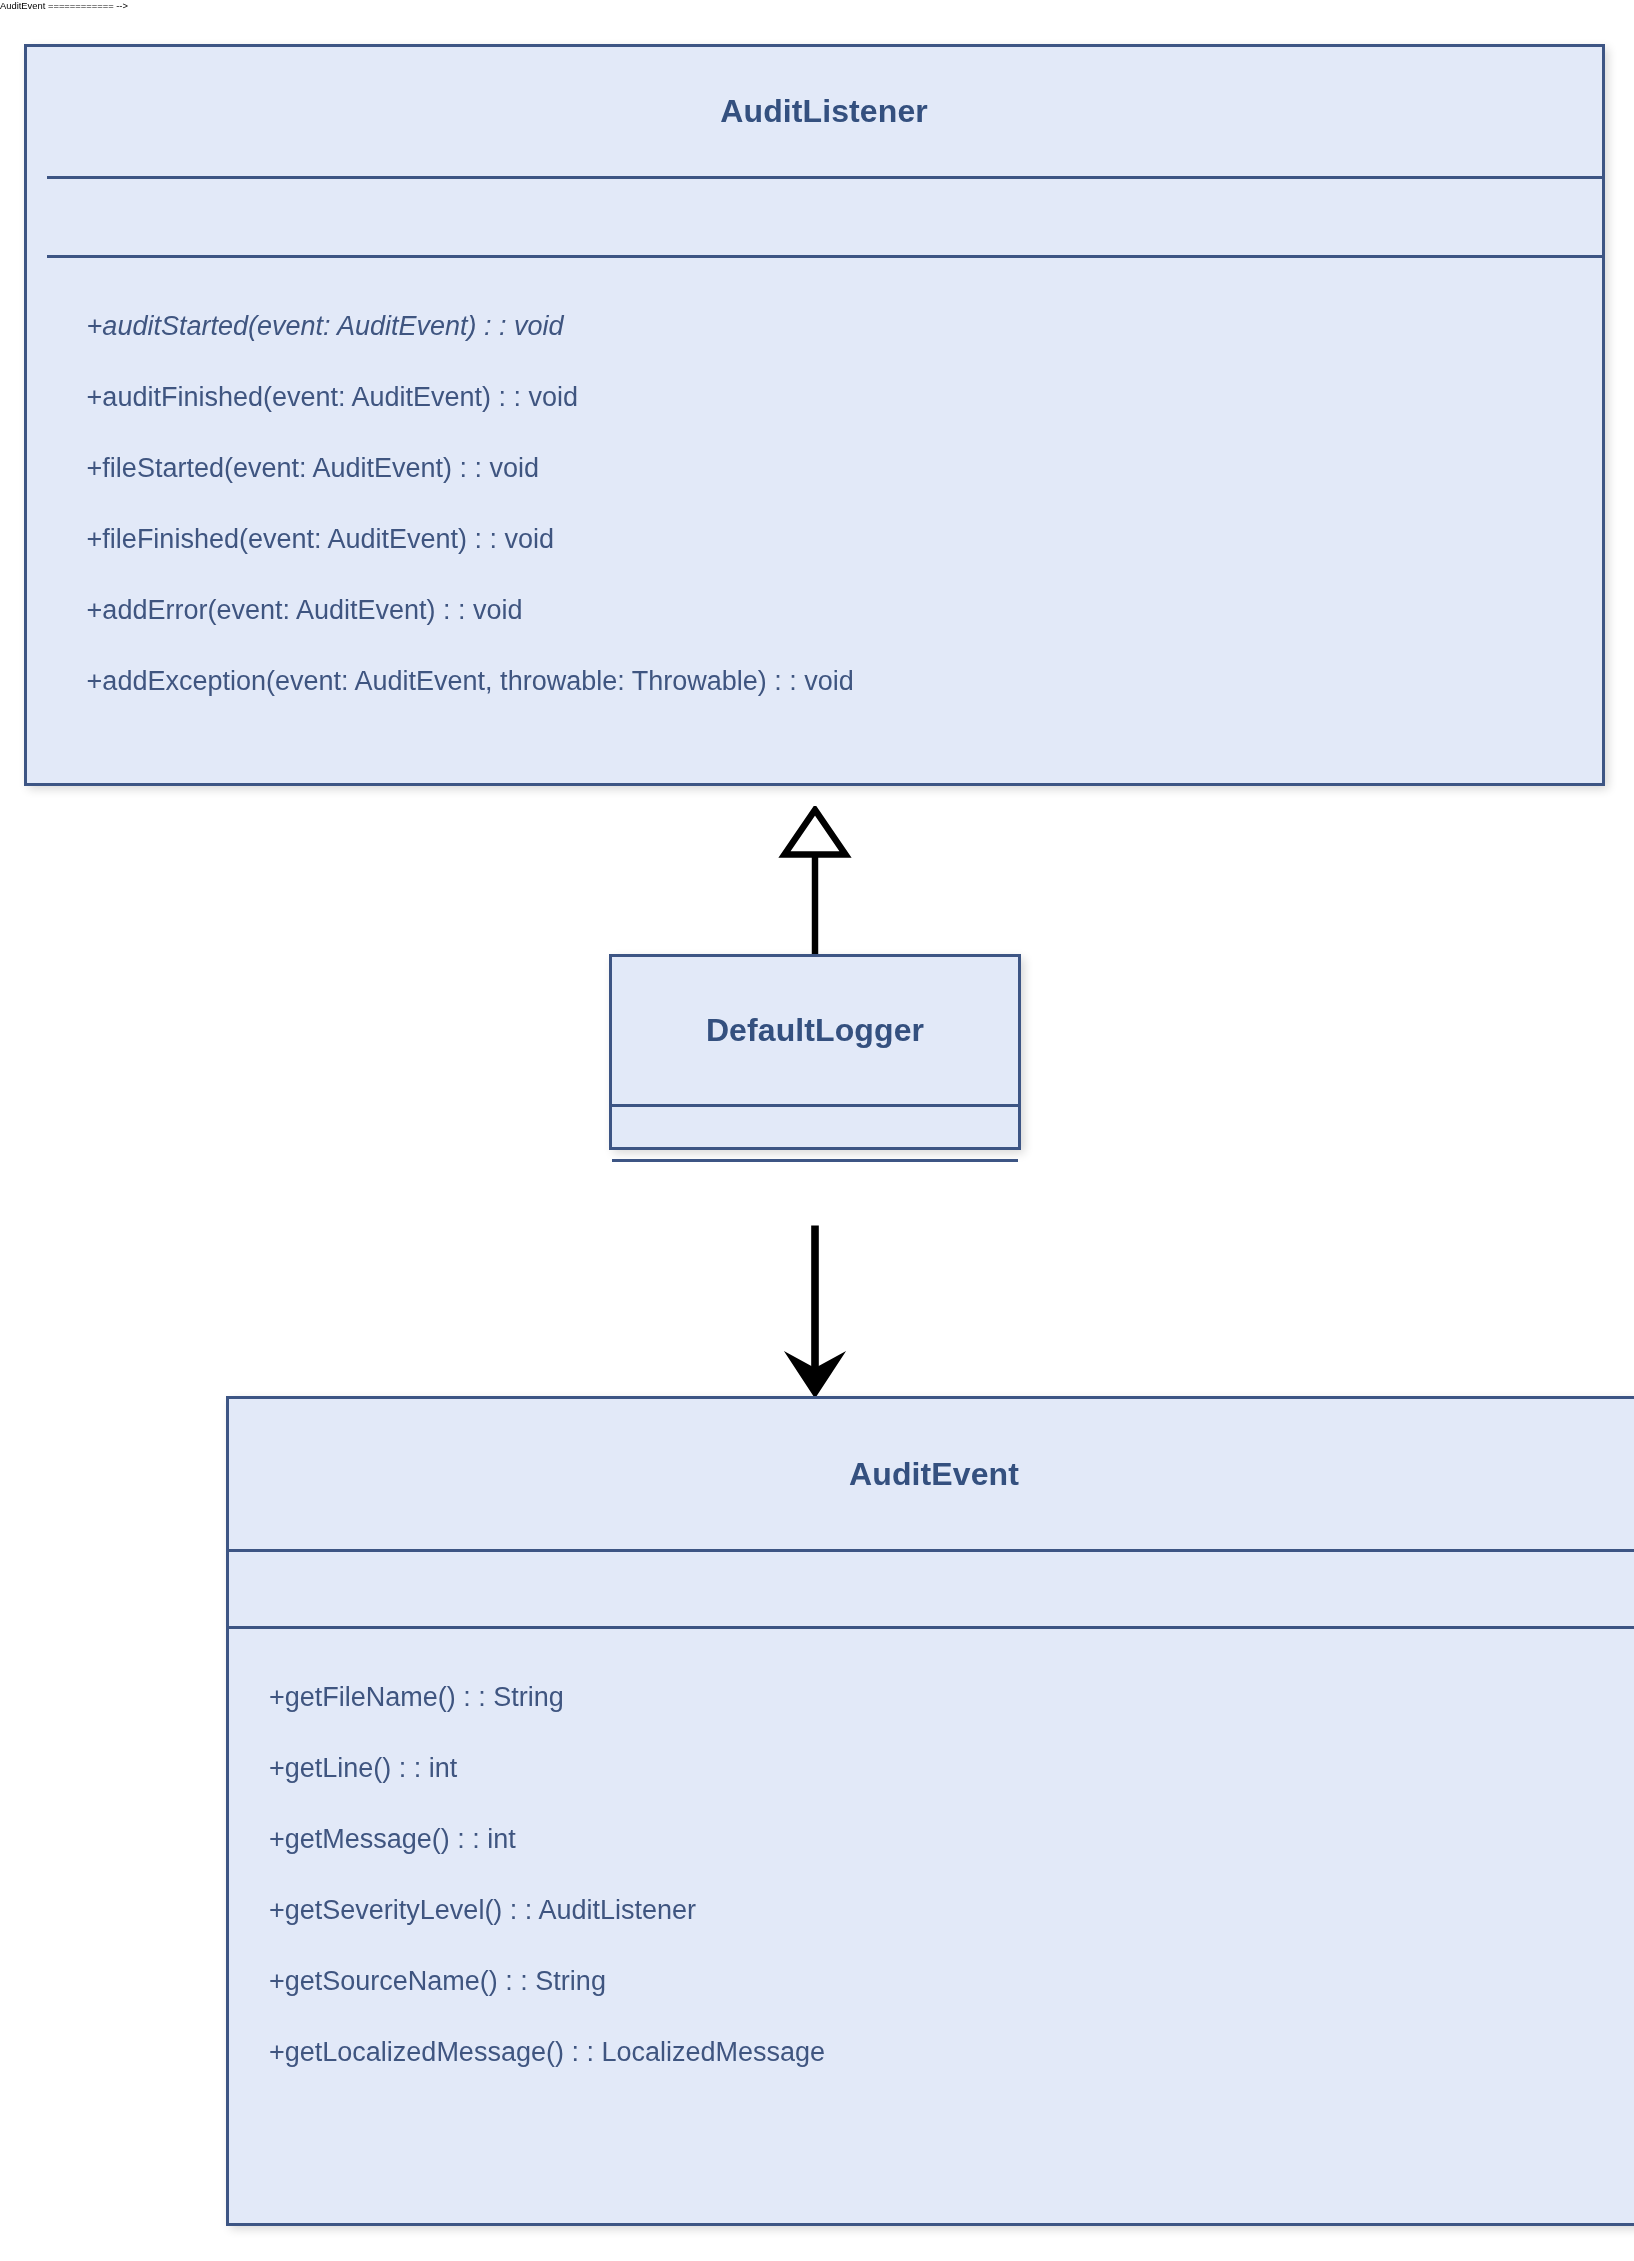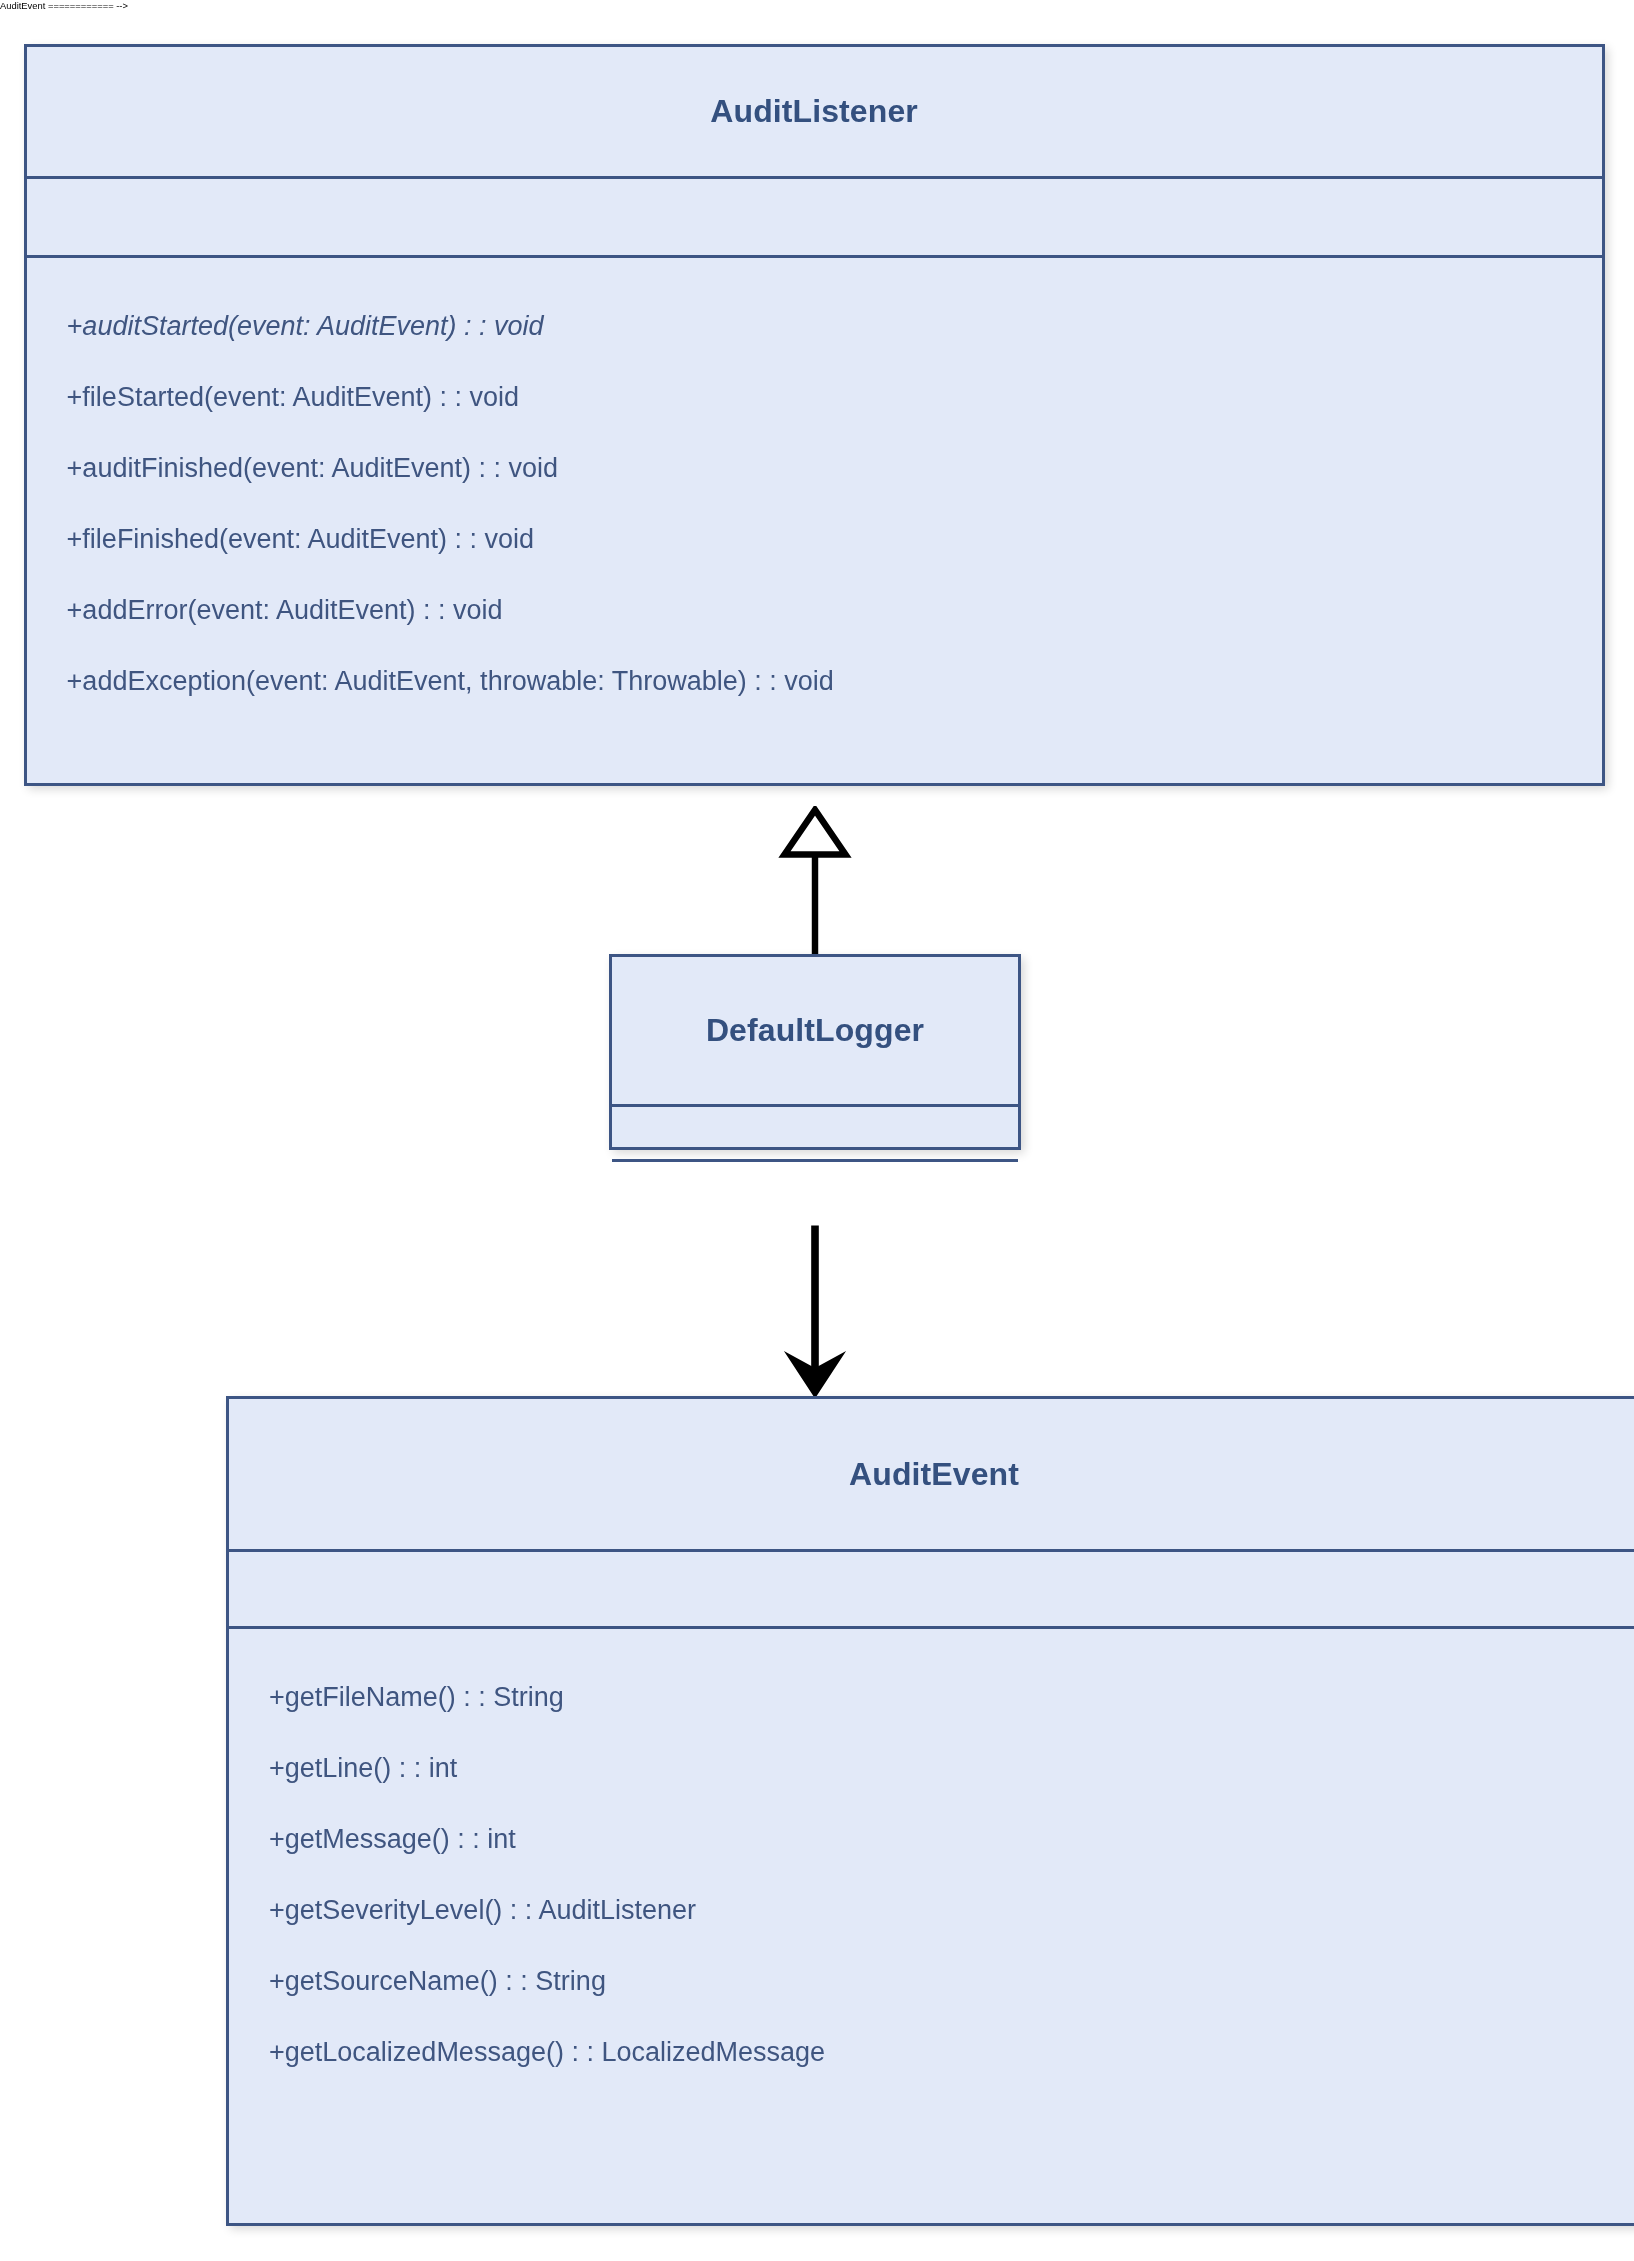--- a/index.html
+++ b/index.html
@@ -56,27 +56,27 @@
     position: absolute;
   }
   .connector svg { display: block; }
 </style>
 </head>
 <body>
 
 <div id="canvas">
 
   
-  <div class="uml-class" id="box-audit-listener" style="left:23.6px; top:44px; width:1581px; height:742px;">
+  <div class="uml-class" id="box-audit-listener" style="left:23.6px; top:44px; width:1581px; height:742px;padding-left:20px;">
     <div class="compartment class-title" style="height:129px; font-size:32px;">AuditListener</div>
     <div class="compartment empty-compartment" style="height:79px;"></div>
     <div class="compartment members" style="height:523px; padding:33px 0 0 40px; font-size:27px;">
       <div class="member-row" style="line-height:71px;font-style:italic;">+auditStarted(event: AuditEvent) : : void</div>
+      <div class="member-row" style="line-height:71px;">+auditFinished(event: AuditEvent) : : void</div>
       <div class="member-row" style="line-height:71px;">+fileStarted(event: AuditEvent) : : void</div>
-      <div class="member-row" style="line-height:71px;">+auditFinished(event: AuditEvent) : : void</div>
       <div class="member-row" style="line-height:71px;">+fileFinished(event: AuditEvent) : : void</div>
       <div class="member-row" style="line-height:71px;">+addError(event: AuditEvent) : : void</div>
       <div class="member-row" style="line-height:71px;">+addException(event: AuditEvent, throwable: Throwable) : : void</div>
     </div>
   </div>
 
   
   <div class="connector" style="left:771px; top:806px; width:88px; height:152px;">
     <svg width="88" height="152" viewBox="0 0 150 258">
       <line x1="75" y1="258" x2="75" y2="76" stroke="#000000" stroke-width="11"></line>

